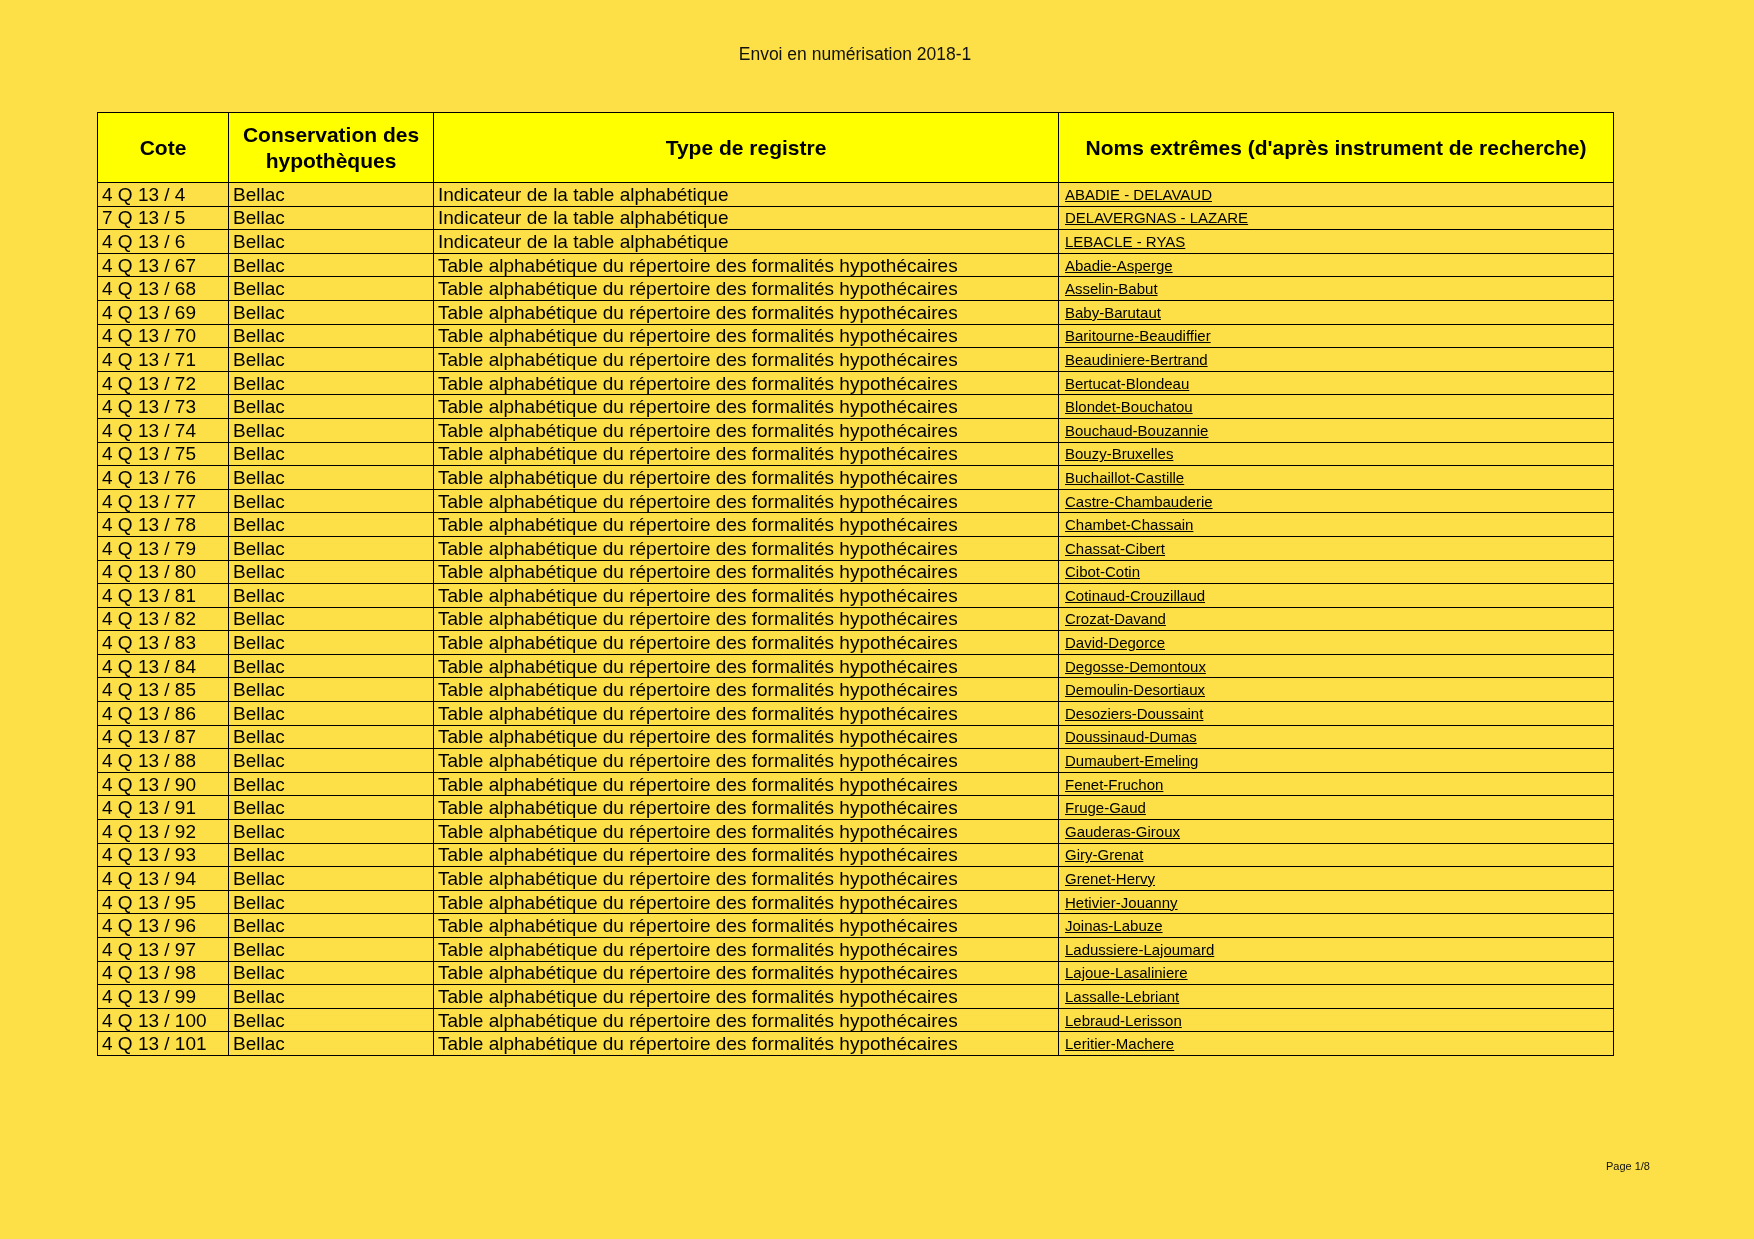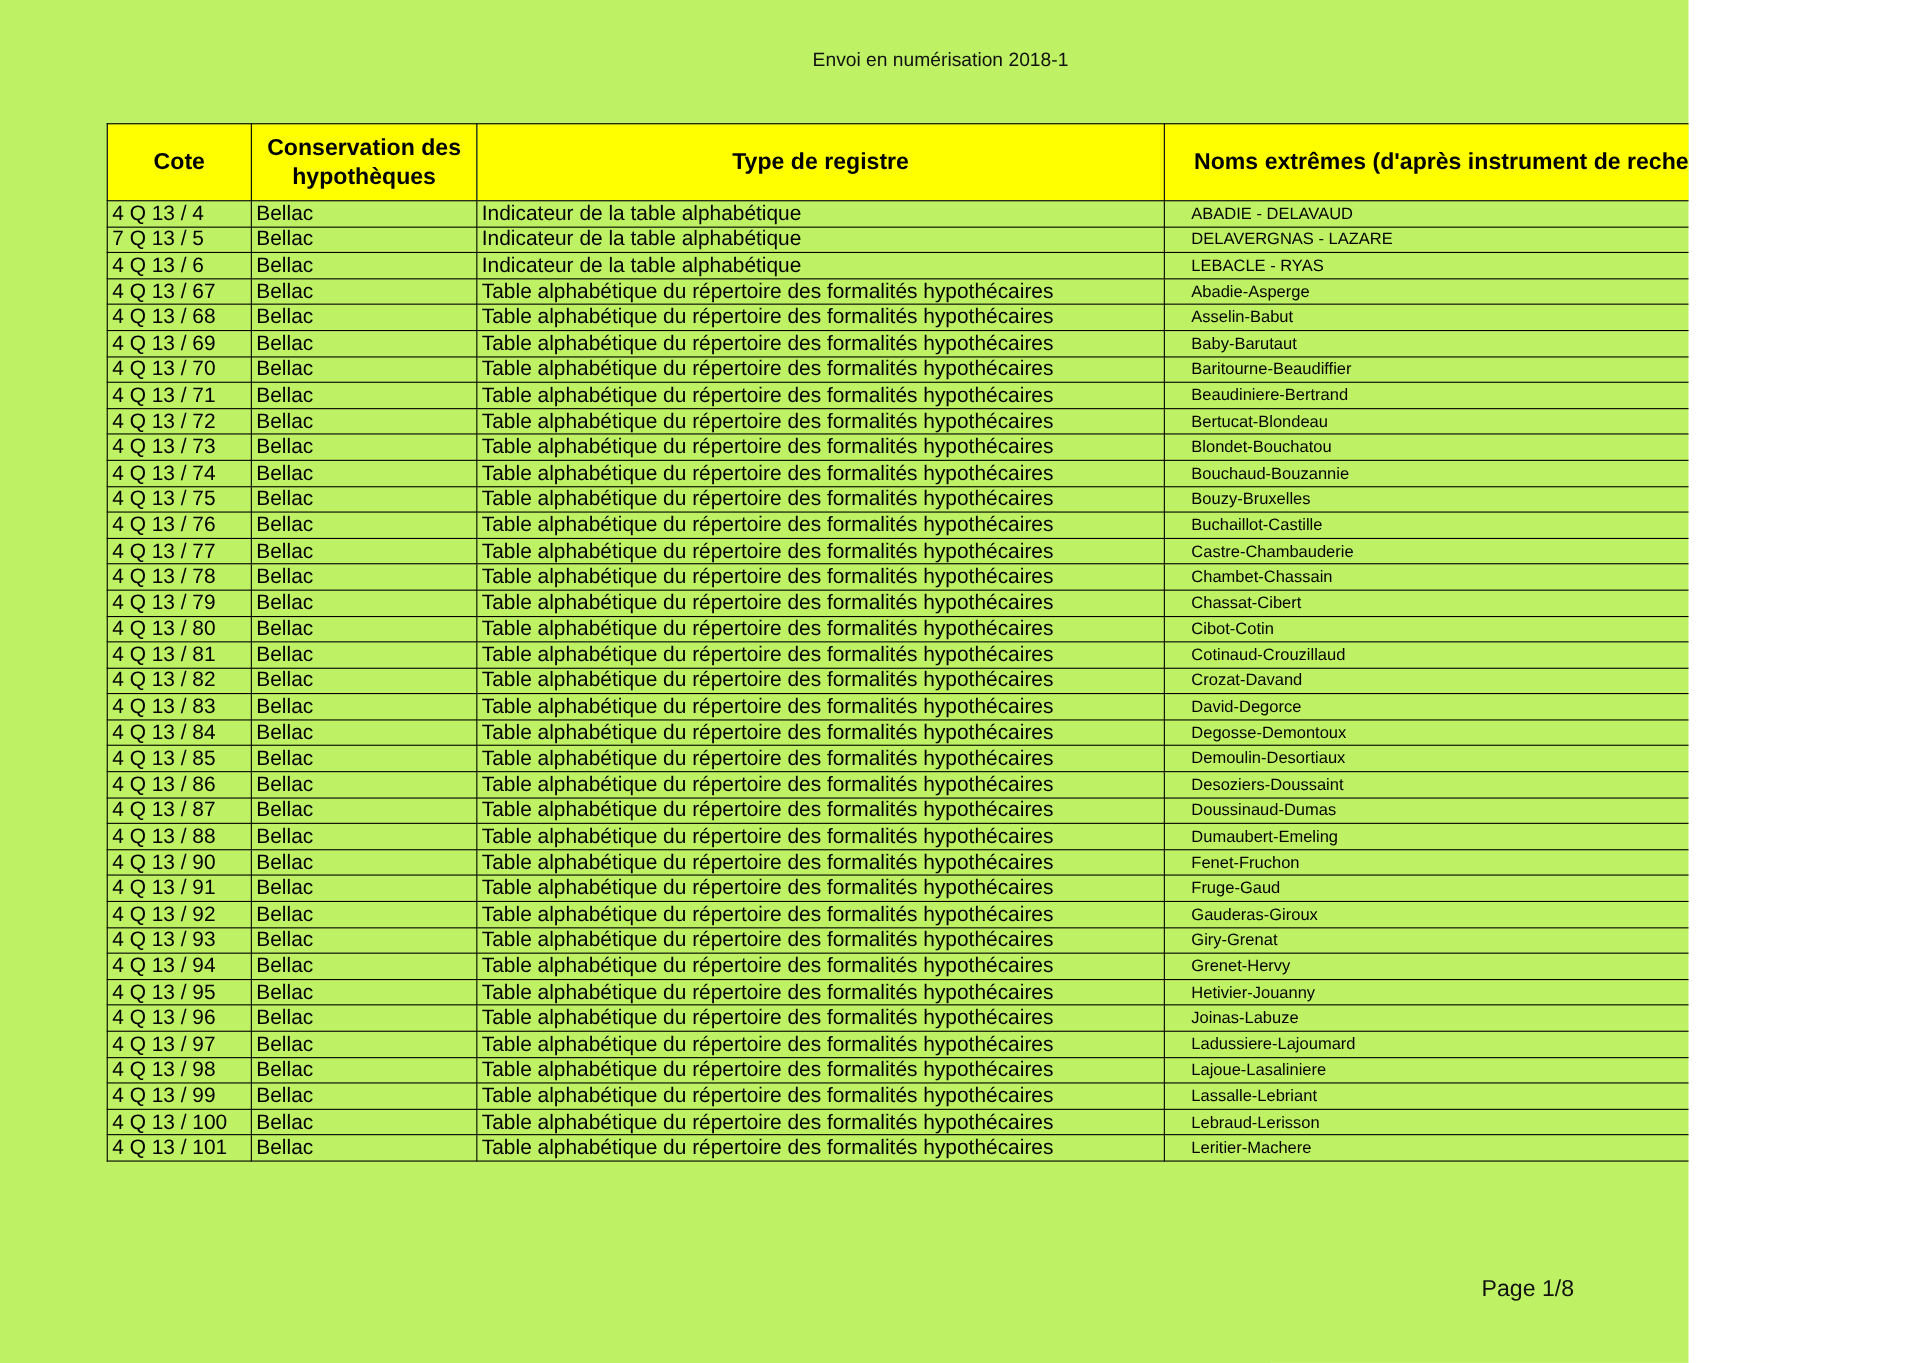--- a/index.html
+++ b/index.html
@@ -4,23 +4,23 @@
 <style>
   html, body {
     margin: 0;
     padding: 0;
     background: #ffffff;
     font-family: "Liberation Sans", sans-serif;
     color: #000000;
   }
   .page {
     position: relative;
-    width: 1535px;
+    width: 1754px;
     height: 1239px;
-    background: #bef264;
+    background: #fde047;
     overflow: hidden;
   }
   .doc-title {
     position: absolute;
     top: 44px;
     left: 97px;
     width: 1516px;
     text-align: center;
     font-size: 17.5px;
     color: #111111;
@@ -55,27 +55,28 @@
   }
   table.records td {
     height: 22.6px;
     padding: 0 2px 0 4px;
     font-size: 19px;
     vertical-align: middle;
     line-height: 1;
   }
   table.records td.c4 {
     font-size: 15px;
-    padding-left: 24px;
+    padding-left: 6px;
+    text-decoration: underline;
   }
   .page-indicator {
     position: absolute;
     top: 1160px;
     right: 104px;
-    font-size: 21px;
+    font-size: 11px;
     color: #111111;
   }
 </style>
 </head>
 <body>
 
 <div class="page">
 
   <div class="doc-title">Envoi en numérisation 2018-1</div>
 

